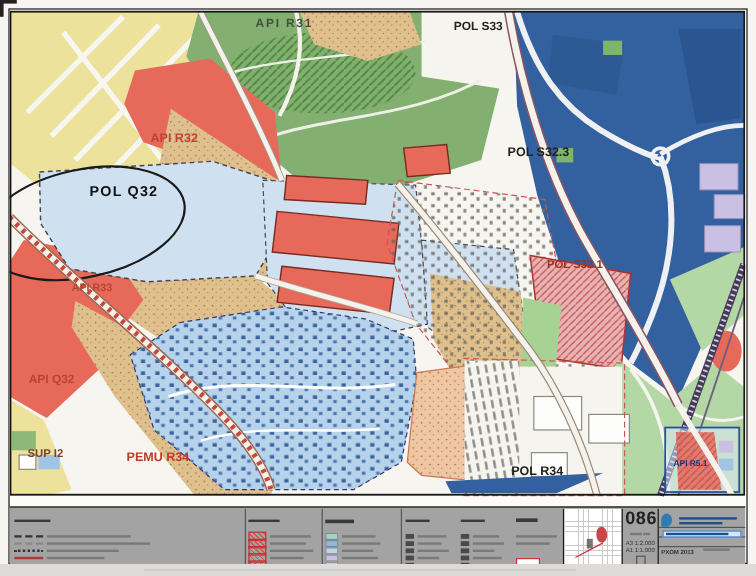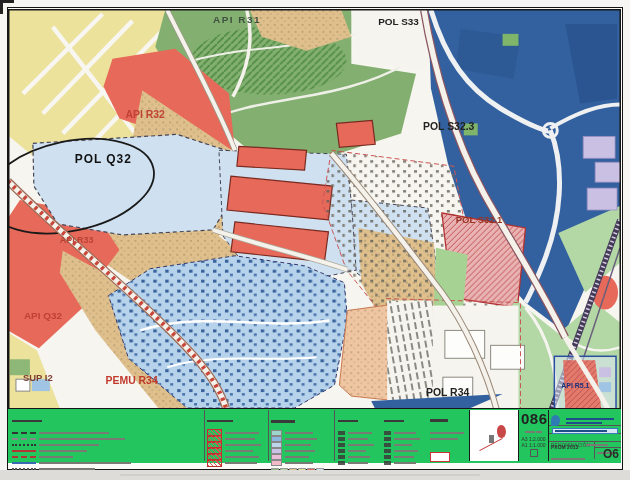--- a/index.html
+++ b/index.html
@@ -2,21 +2,21 @@
 <html><head>
 <meta charset="utf-8">
 <style>
   html,body{margin:0;padding:0;}
   body{width:630px;height:480px;background:#f6f5f2;font-family:"Liberation Sans",sans-serif;position:relative;overflow:hidden;}
   .corner-h{position:absolute;left:0;top:0;width:14px;height:3px;background:#222;}
   .corner-v{position:absolute;left:0;top:0;width:3px;height:14px;background:#222;}
   .sheet{position:absolute;left:7px;top:7px;width:616px;height:463px;background:#fcfbf8;border:1.5px solid #151515;box-sizing:border-box;}
   .mapwrap{position:absolute;left:0;top:0;width:613px;height:406px;}
   svg text{font-family:"Liberation Sans",sans-serif;}
-  .legendstrip{position:absolute;left:0;top:400px;width:613px;height:54px;border-top:1.5px solid #151515;background:#22c55e;}
+  .legendstrip{position:absolute;left:0;top:414px;width:613px;height:54px;border-top:1.5px solid #151515;background:#a3a3a3;}
   .lp{position:absolute;top:1px;height:51px;box-sizing:border-box;padding:2px 2px;}
   .div-l{border-left:1px solid #555;}
   .div-d{border-left:1px solid #1a1a1a;}
   .tb{display:inline-block;height:2px;background:#7a7a74;vertical-align:middle;}
   .hdr{background:#3a3a3a;height:2.5px;}
   .lrow{display:flex;align-items:center;gap:3px;height:6px;}
   .lsamp{display:inline-block;width:24px;height:0;}
   .hatchsw{display:inline-block;width:13px;height:6px;border:1px solid #c03030;background:repeating-linear-gradient(45deg,#d9534f 0 1px,rgba(255,255,255,0) 1px 3px);}
   .osw{display:inline-block;width:9px;height:4px;border:0.5px solid #888;}
   .lgrid{display:grid;grid-template-columns:repeat(6,8px);grid-auto-rows:5px;gap:1px;margin-top:2px;}
@@ -437,30 +437,20 @@
       </div>
       <div class="mrow" style="height:8px;">
         <div class="hlbox">
             <span class="navybar" style="width:52px"></span>
           </div>
       </div>
       <div class="mrow" style="height:8px;">
         <span class="pxom">PXOM 2013</span>
         <span class="tb" style="width:22px;margin-left:3px;"></span>
       </div>
-      <div style="display:flex;height:17px;">
-        <div style="flex:1;padding:1px 2px;">
-          <div class="denom">DENOMINACIÓN</div>
-          <span class="tb" style="width:34px"></span>
-        </div>
-        <div style="width:26px;border-left:1px solid #555;display:flex;flex-direction:column;">
-          <div style="height:6px;border-bottom:1px solid #555;padding:1px 2px;box-sizing:border-box;"><span class="tb" style="width:16px;height:1.5px;"></span></div>
-          <div class="o6">O6</div>
-        </div>
-      </div>
     </div>
 
   </div>
 </div>
 
 <div class="botstrip">
     <div></div>
   </div>
 
 </body></html>

